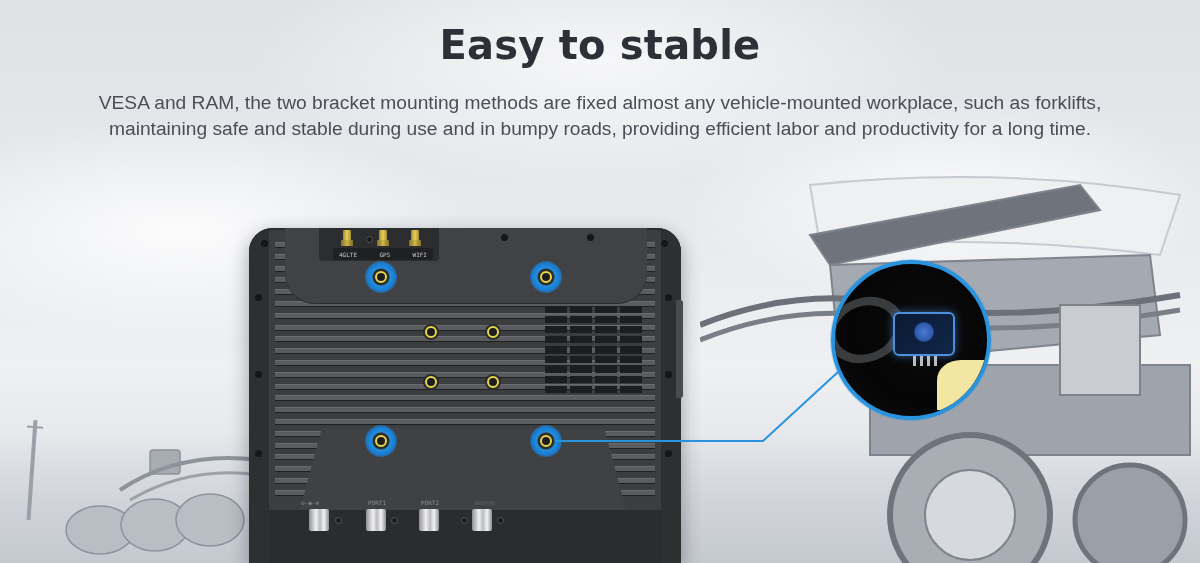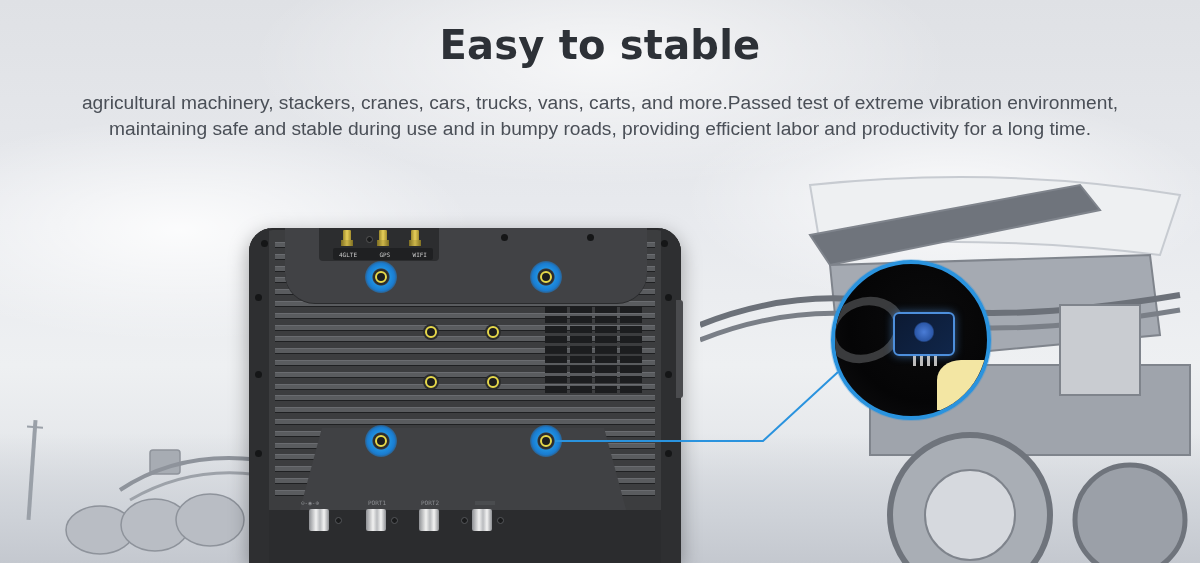--- a/index.html
+++ b/index.html
@@ -114,21 +114,21 @@
       <circle cx="270" cy="340" r="45" fill="#d6d9de"></circle>
       <circle cx="430" cy="345" r="55" fill="#9ba0a8" stroke="#6f747c" stroke-width="5"></circle>
       <rect x="360" y="130" width="80" height="90" fill="#c9ccd1"></rect>
     </g>
   </svg>
 </div>
 
 <h1 class="title">Easy to stable</h1>
 
 <p class="desc">
-  <span>agricultural machinery, stackers, cranes, cars, trucks, vans, carts, and more.Passed test of extreme vibration environment,</span>
+  <span>VESA and RAM, the two bracket mounting methods are fixed almost any vehicle-mounted workplace, such as forklifts,</span>
   <span>maintaining safe and stable during use and in bumpy roads, providing efficient labor and productivity for a long time.</span>
 </p>
 
 <div class="device">
   <div class="bezel-l"></div>
   <div class="bezel-r"></div>
 
   <div id="ribs">
       <div class="rib" style="top: 14px;"></div>
       <div class="rib" style="top: 25.8px;"></div>

